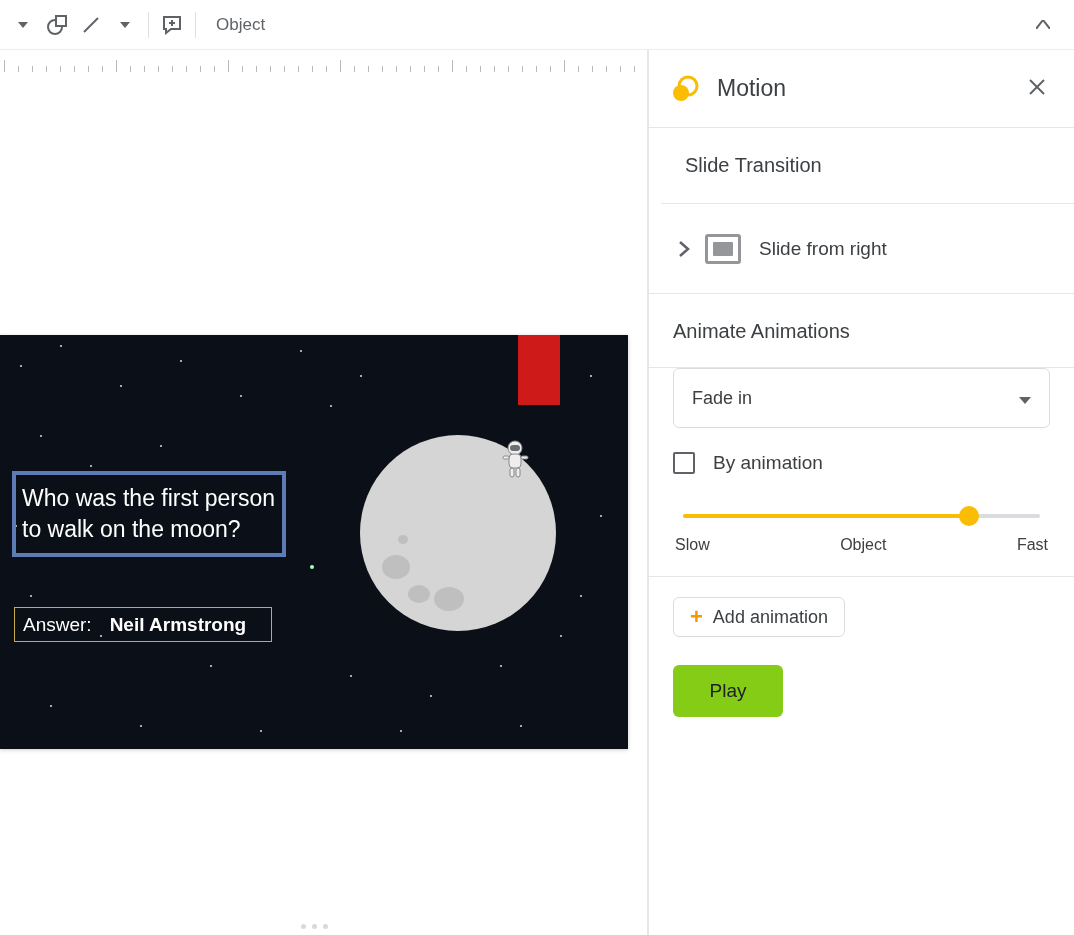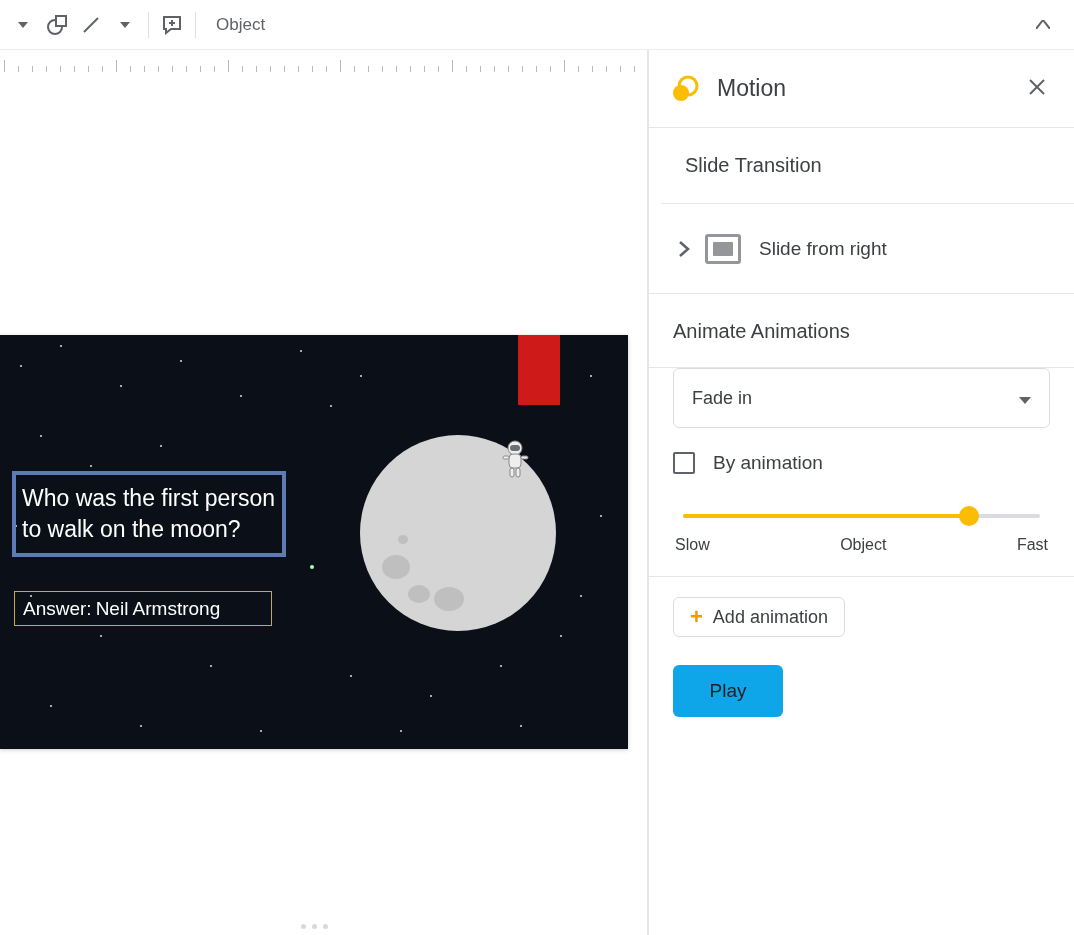--- a/index.html
+++ b/index.html
@@ -20,22 +20,22 @@
   .ruler { height: 22px; display:flex; align-items:flex-end; overflow:hidden; padding-left:4px; }
   .ruler .tick { width:1px; height:6px; background:#b9b9b9; margin-right:13px; flex:none; }
   .ruler .tick.big { height:12px; }
   .stage { position:absolute; left:0; top:285px; width:628px; height:414px; background:#0b1018; box-shadow: 0 1px 4px rgba(0,0,0,0.2); }
   .moon { position:absolute; left:360px; top:100px; width:196px; height:196px; border-radius:50%; background:#d6d5d5; }
   .crater { position:absolute; border-radius:50%; background:#c0bfbf; }
   .redblock { position:absolute; right:68px; top:0; width:42px; height:70px; background:#cf1a1a; }
   .astronaut { position:absolute; left:500px; top:105px; width:30px; height:40px; }
   .question-box { position:absolute; left:12px; top:136px; width:274px; height:86px; border:4px solid #5c7bb7; display:flex; align-items:center; padding:6px 6px; }
   .question-box span { color:#fff; font-size:23px; font-weight:400; line-height:1.35; font-family: Arial, sans-serif;}
-  .answer-box { position:absolute; left:14px; top:256px; width:258px; height:35px; border:1px solid #c5a94a; display:flex; align-items:center; padding:0 8px; color:#fff; font-size:19px; }
-  .answer-box b { font-weight:400; margin-left:4px;}
+  .answer-box { position:absolute; left:14px; top:272px; width:258px; height:35px; border:1px solid #c5a94a; display:flex; align-items:center; padding:0 8px; color:#fff; font-size:19px; }
+  .answer-box b { font-weight:700; margin-left:18px;}
   .dots-bar { position:absolute; left:0; bottom:0; width:628px; height:18px; display:flex; align-items:center; justify-content:center; gap:6px;}
   .dots-bar span{ width:5px;height:5px;border-radius:50%; background:#d9d9d9;}
 
   
   .panel { flex:1; border-left:1px solid #e6e6e6; display:flex; flex-direction:column; }
   .panel-head { display:flex; align-items:center; height:78px; padding: 0 22px; border-bottom:1px solid #e6e6e6;}
   .motion-icon { width:28px; height:28px; margin-right:18px; }
   .panel-title { font-size:23px; color:#3c4043; font-weight:500; }
   .close-x { margin-left:auto; color:#5f6368; font-size:22px; padding:6px; }
 
@@ -61,21 +61,21 @@
   .check-label { font-size:19px; color:#3c4043; }
 
   .slider-wrap { padding-top:6px; }
   .slider-track { height:4px; background:#dadce0; border-radius:2px; position:relative; margin: 0 10px;}
   .slider-fill { position:absolute; left:0; top:0; height:4px; background:#fbbc04; border-radius:2px; width:80%;}
   .slider-thumb { position:absolute; top:-8px; width:20px; height:20px; border-radius:50%; background:#fbbc04; left:calc(80% - 10px);}
   .speed-labels { display:flex; justify-content:space-between; margin-top:18px; font-size:16px; color:#3c4043; padding:0 2px;}
   .hr { height:1px; background:#e6e6e6; margin: 22px -24px 20px;}
   .add-anim { display:inline-flex; align-items:center; border:1px solid #dadce0; border-radius:6px; height:40px; padding:0 16px; font-size:18px; color:#3c4043; }
   .plus { color:#f29900; font-size:22px; font-weight:700; margin-right:10px; }
-  .play-btn { margin-top:28px; display:inline-flex; align-items:center; justify-content:center; height:52px; width:110px; border-radius:6px; background:#0ea5e9; color:#202124; font-size:19px; font-weight:500; }
+  .play-btn { margin-top:28px; display:inline-flex; align-items:center; justify-content:center; height:52px; width:110px; border-radius:6px; background:#84cc16; color:#202124; font-size:19px; font-weight:500; }
 
   
   .star{position:absolute;width:2px;height:2px;background:#d9dde2;border-radius:50%;}
 </style>
 </head>
 <body>
 
 <div class="toolbar">
   <div class="tb-btn">
       <svg width="10" height="6">

